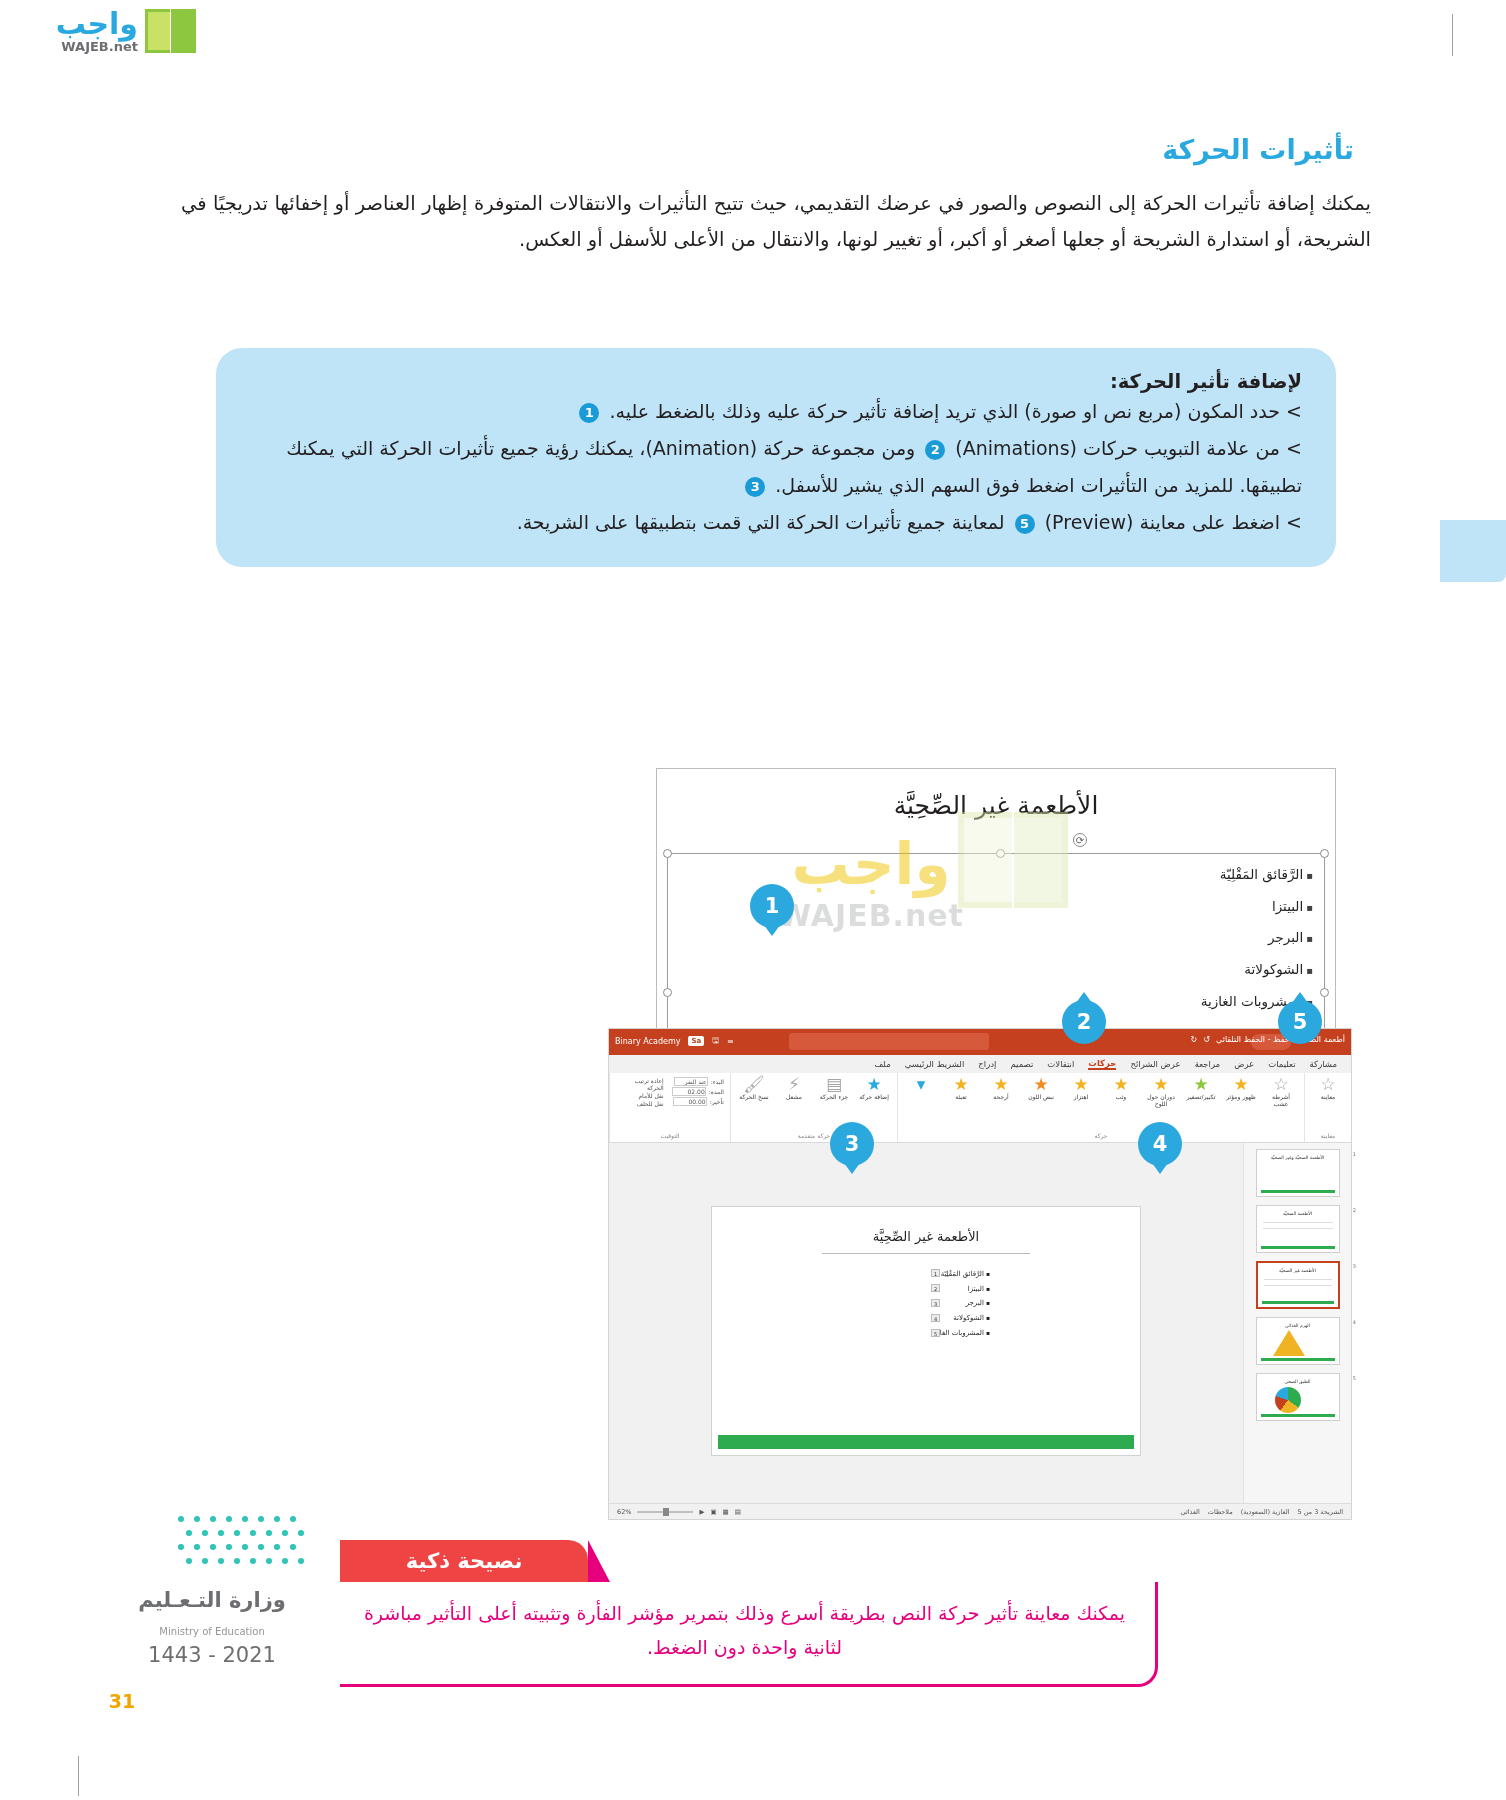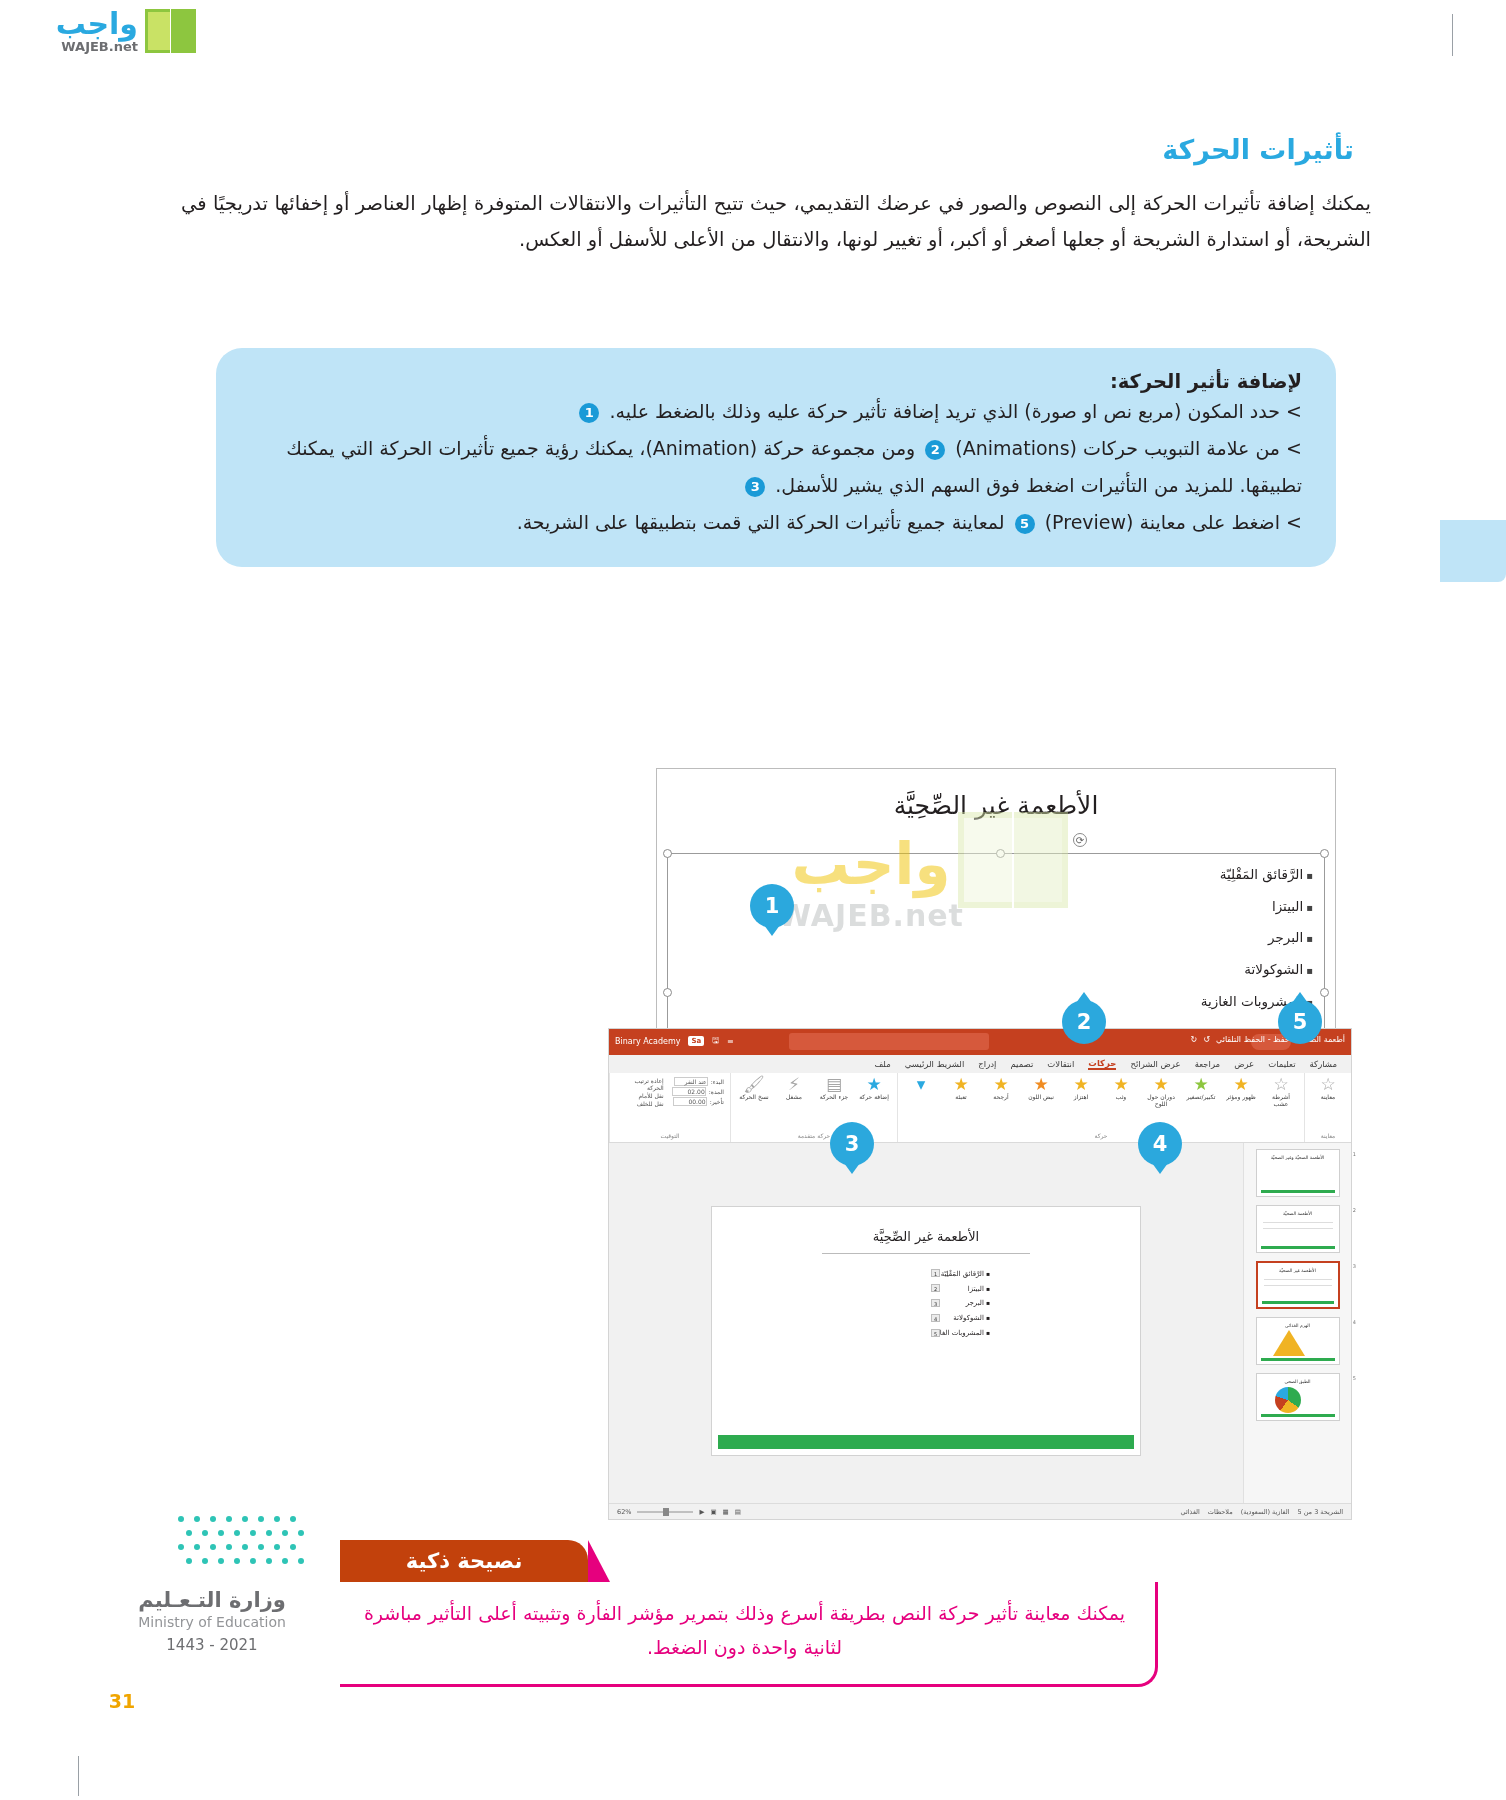--- a/index.html
+++ b/index.html
@@ -134,43 +134,43 @@
   }
   .bubble::after {
     content:""; position:absolute; bottom:-8px; left:50%; transform:translateX(-50%);
     border-left:8px solid transparent; border-right:8px solid transparent; border-top:11px solid #2ba8dd;
   }
   .bubble.up::after { bottom:auto; top:-8px; border-top:none; border-bottom:11px solid #2ba8dd;}
 
   
   .tip-head {
     position:absolute; top:1540px; left:340px; width:248px; height:42px;
-    background:#c2410c; color:#fff; font-weight:bold; font-size:21px;
+    background:#ef4444; color:#fff; font-weight:bold; font-size:21px;
     display:flex; align-items:center; justify-content:center;
     border-top-right-radius:20px; border-top-left-radius:0;
   }
   .tip-head::before{
     content:""; position:absolute; right:-22px; top:0; width:0; height:0;
     border-bottom:42px solid #e6007e; border-right:22px solid transparent;
   }
   .tip-body {
     position:absolute; top:1582px; left:340px; right:348px;
     border-right:3px solid #e6007e; border-bottom:3px solid #e6007e;
     border-bottom-right-radius:20px;
     padding:14px 26px 20px 20px; text-align:center; direction:rtl;
     color:#e6007e; font-size:19px; line-height:1.8;
   }
 
   
   .dots-grid { position:absolute; top:1516px; left:178px; width:150px; height:60px;}
   .dots-grid i { position:absolute; width:6px; height:6px; border-radius:50%; background:#2ec4b6; display:block;}
   .ministry { position:absolute; top:1588px; left:92px; width:240px; text-align:center;}
   .ministry .ar { font-size:21px; font-weight:bold; color:#6d6e71; letter-spacing:1px;}
-  .ministry .en { font-size:14px; color:#939598; margin-top:2px;}
-  .ministry .yr { font-size:15px; color:#6d6e71; margin-top:6px;}
+  .ministry .en { font-size:10px; color:#939598; margin-top:14px;}
+  .ministry .yr { font-size:21px; color:#6d6e71; margin-top:6px;}
   .pagenum { position:absolute; top:1690px; left:92px; width:60px; text-align:center; color:#f0a500; font-size:19px; font-weight:bold;}
 </style>
 </head>
 <body>
 
 <div class="wajeb-logo">
   <div class="wajeb-book">
     <div class="pg l"></div>
       <div class="pg r"></div>
   </div>

